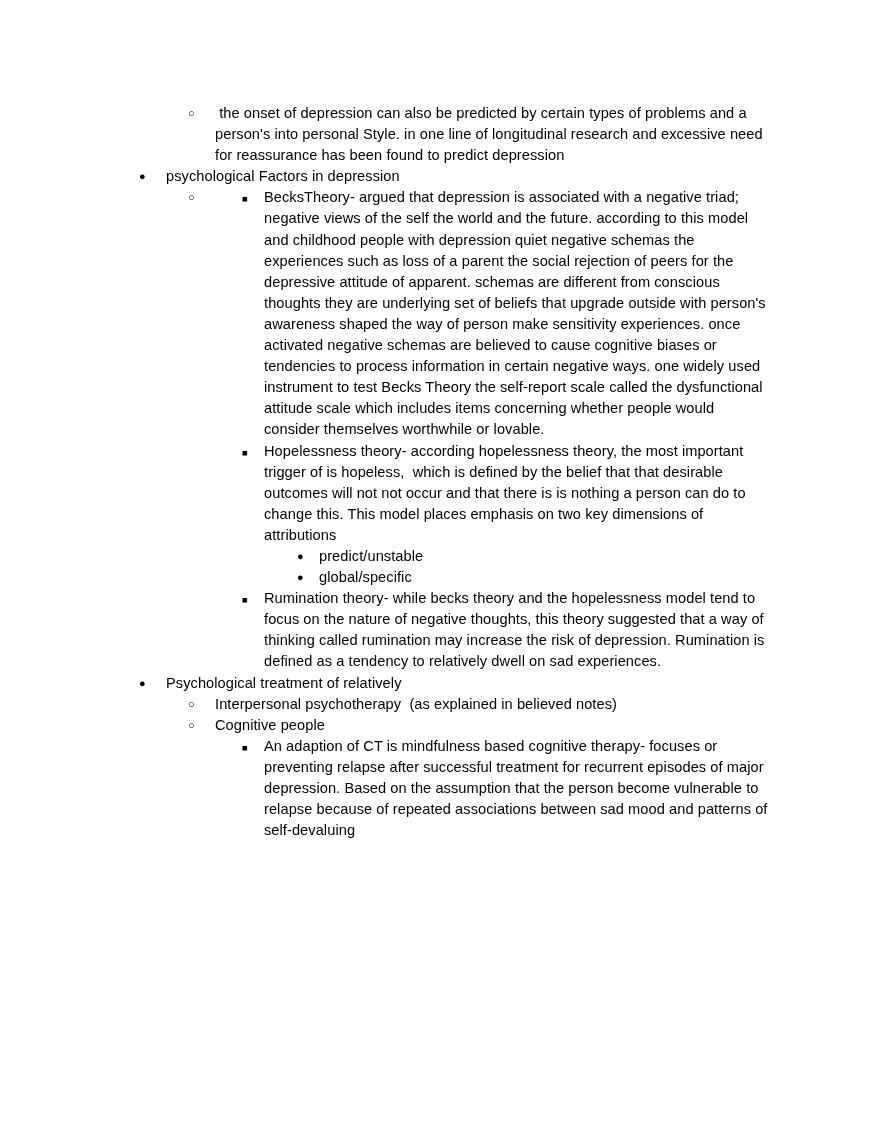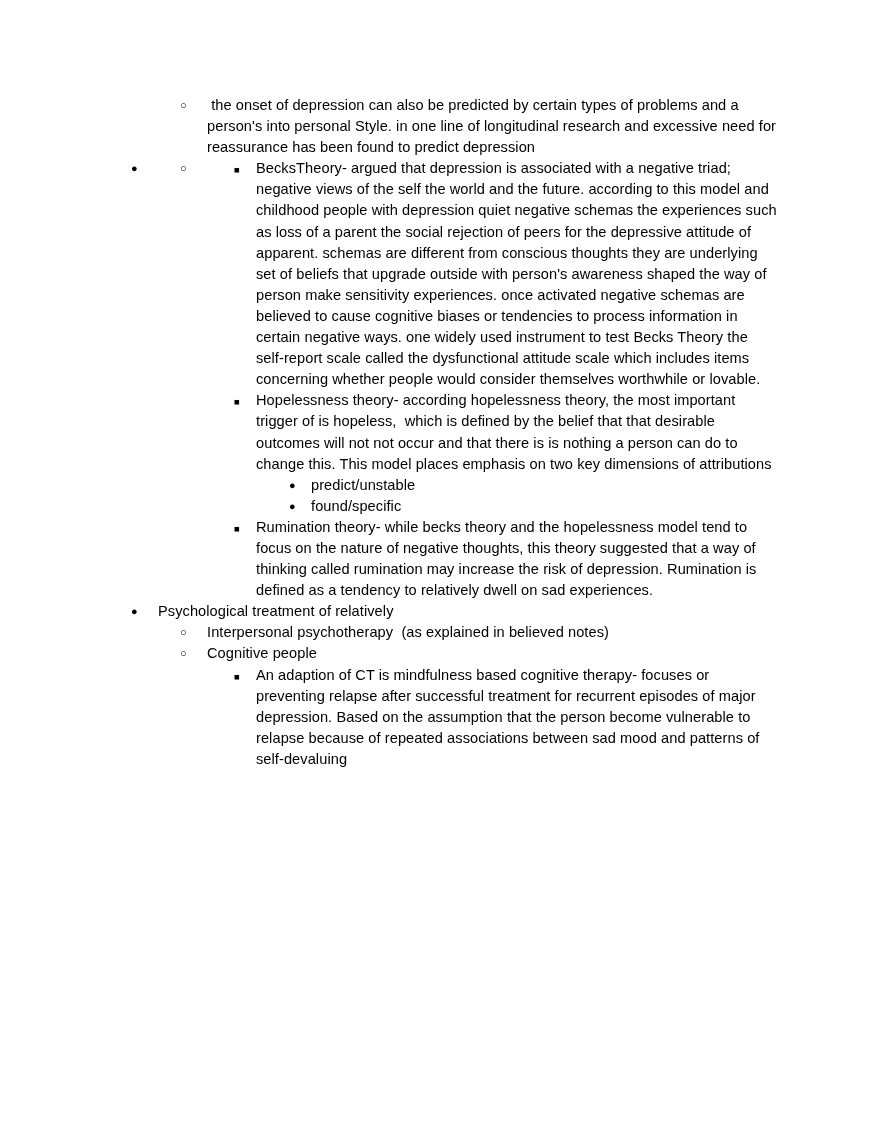--- a/index.html
+++ b/index.html
@@ -20,21 +20,21 @@
     box-sizing: border-box;
   }
   .doc-body {
     position: absolute;
     left: 0;
     top: 95px;
     width: 880px;
   }
   ul.outline {
     list-style: none;
-    margin: 0;
+    margin: 8px;
     padding: 0;
   }
   li.node {
     position: relative;
     color: #000000;
     font-size: 14.6px;
     line-height: 21.1px;
     letter-spacing: 0.005em;
     -webkit-font-smoothing: antialiased;
   }
@@ -86,20 +86,21 @@
     <ul class="outline" id="outline-root">
         <li class="node lvl2">
           <div class="row">
             <span class="marker circle"></span>
             <span class="txt"> the onset of depression can also be predicted by certain types of problems and a person's into personal Style. in one line of longitudinal research and excessive need for reassurance has been found to predict depression</span>
           </div>
         </li>
         <li class="node lvl1">
           <div class="row">
             <span class="marker disc"></span>
+            <span class="txt">psychological Factors in depression</span>
           </div>
         </li>
         <li class="node lvl2">
           <div class="row">
             <span class="marker circle"></span>
           </div>
         </li>
         <li class="node lvl3">
           <div class="row">
             <span class="marker square"></span>
@@ -114,21 +115,21 @@
         </li>
         <li class="node lvl4">
           <div class="row">
             <span class="marker disc"></span>
             <span class="txt">predict/unstable</span>
           </div>
         </li>
         <li class="node lvl4">
           <div class="row">
             <span class="marker disc"></span>
-            <span class="txt">found/specific</span>
+            <span class="txt">global/specific</span>
           </div>
         </li>
         <li class="node lvl3">
           <div class="row">
             <span class="marker square"></span>
             <span class="txt">Rumination theory- while becks theory and the hopelessness model tend to focus on the nature of negative thoughts, this theory suggested that a way of thinking called rumination may increase the risk of depression. Rumination is defined as a tendency to relatively dwell on sad experiences.</span>
           </div>
         </li>
         <li class="node lvl1">
           <div class="row">

